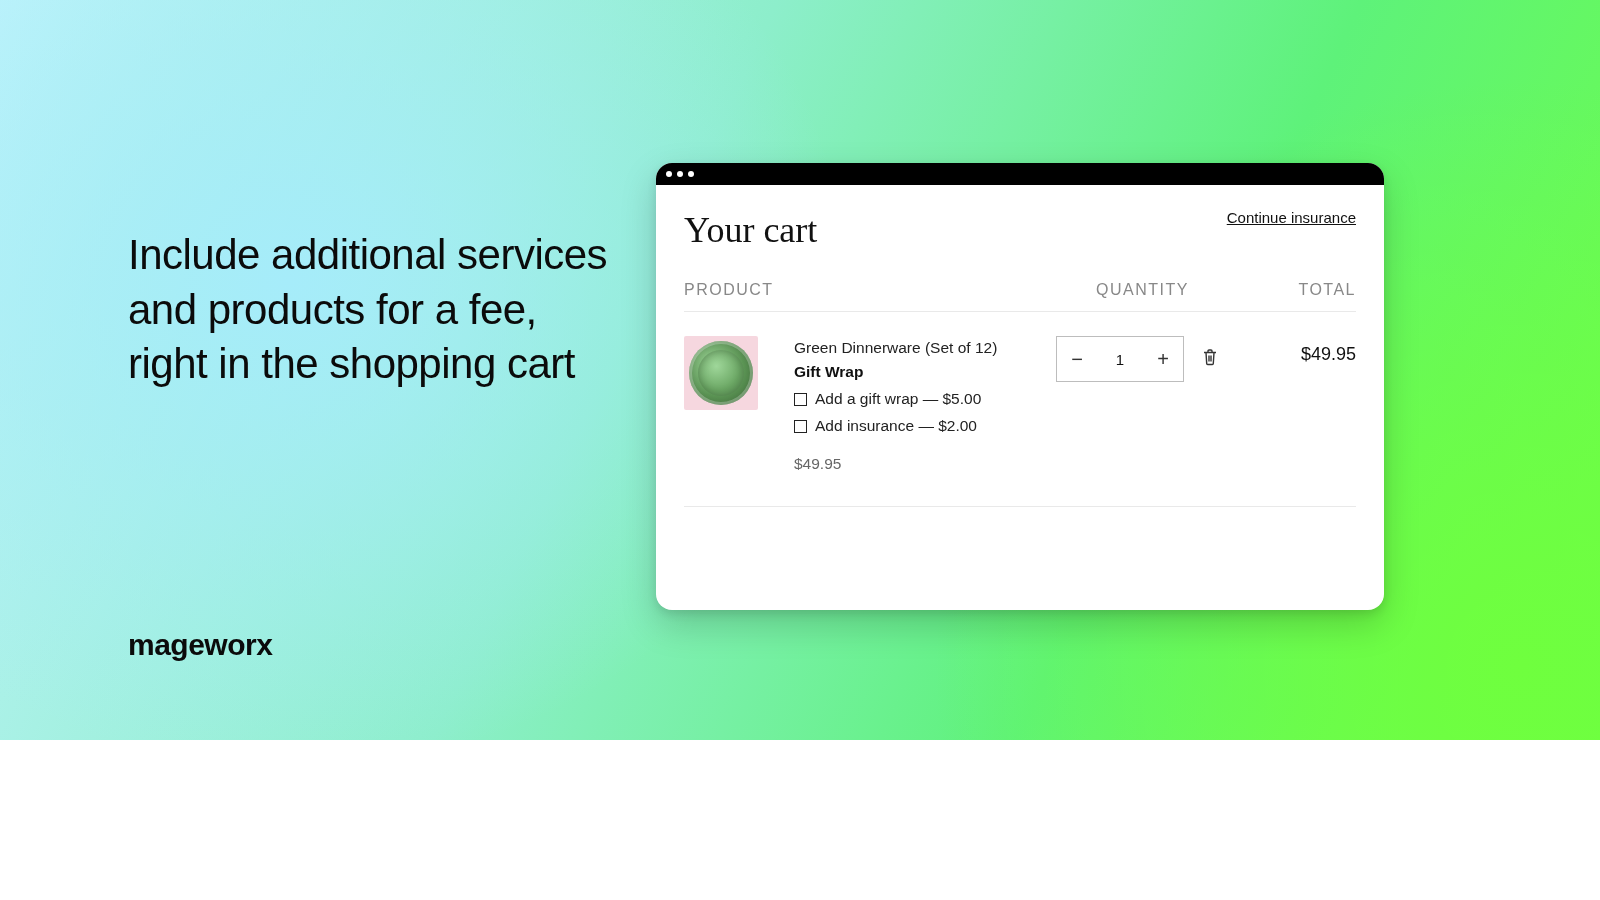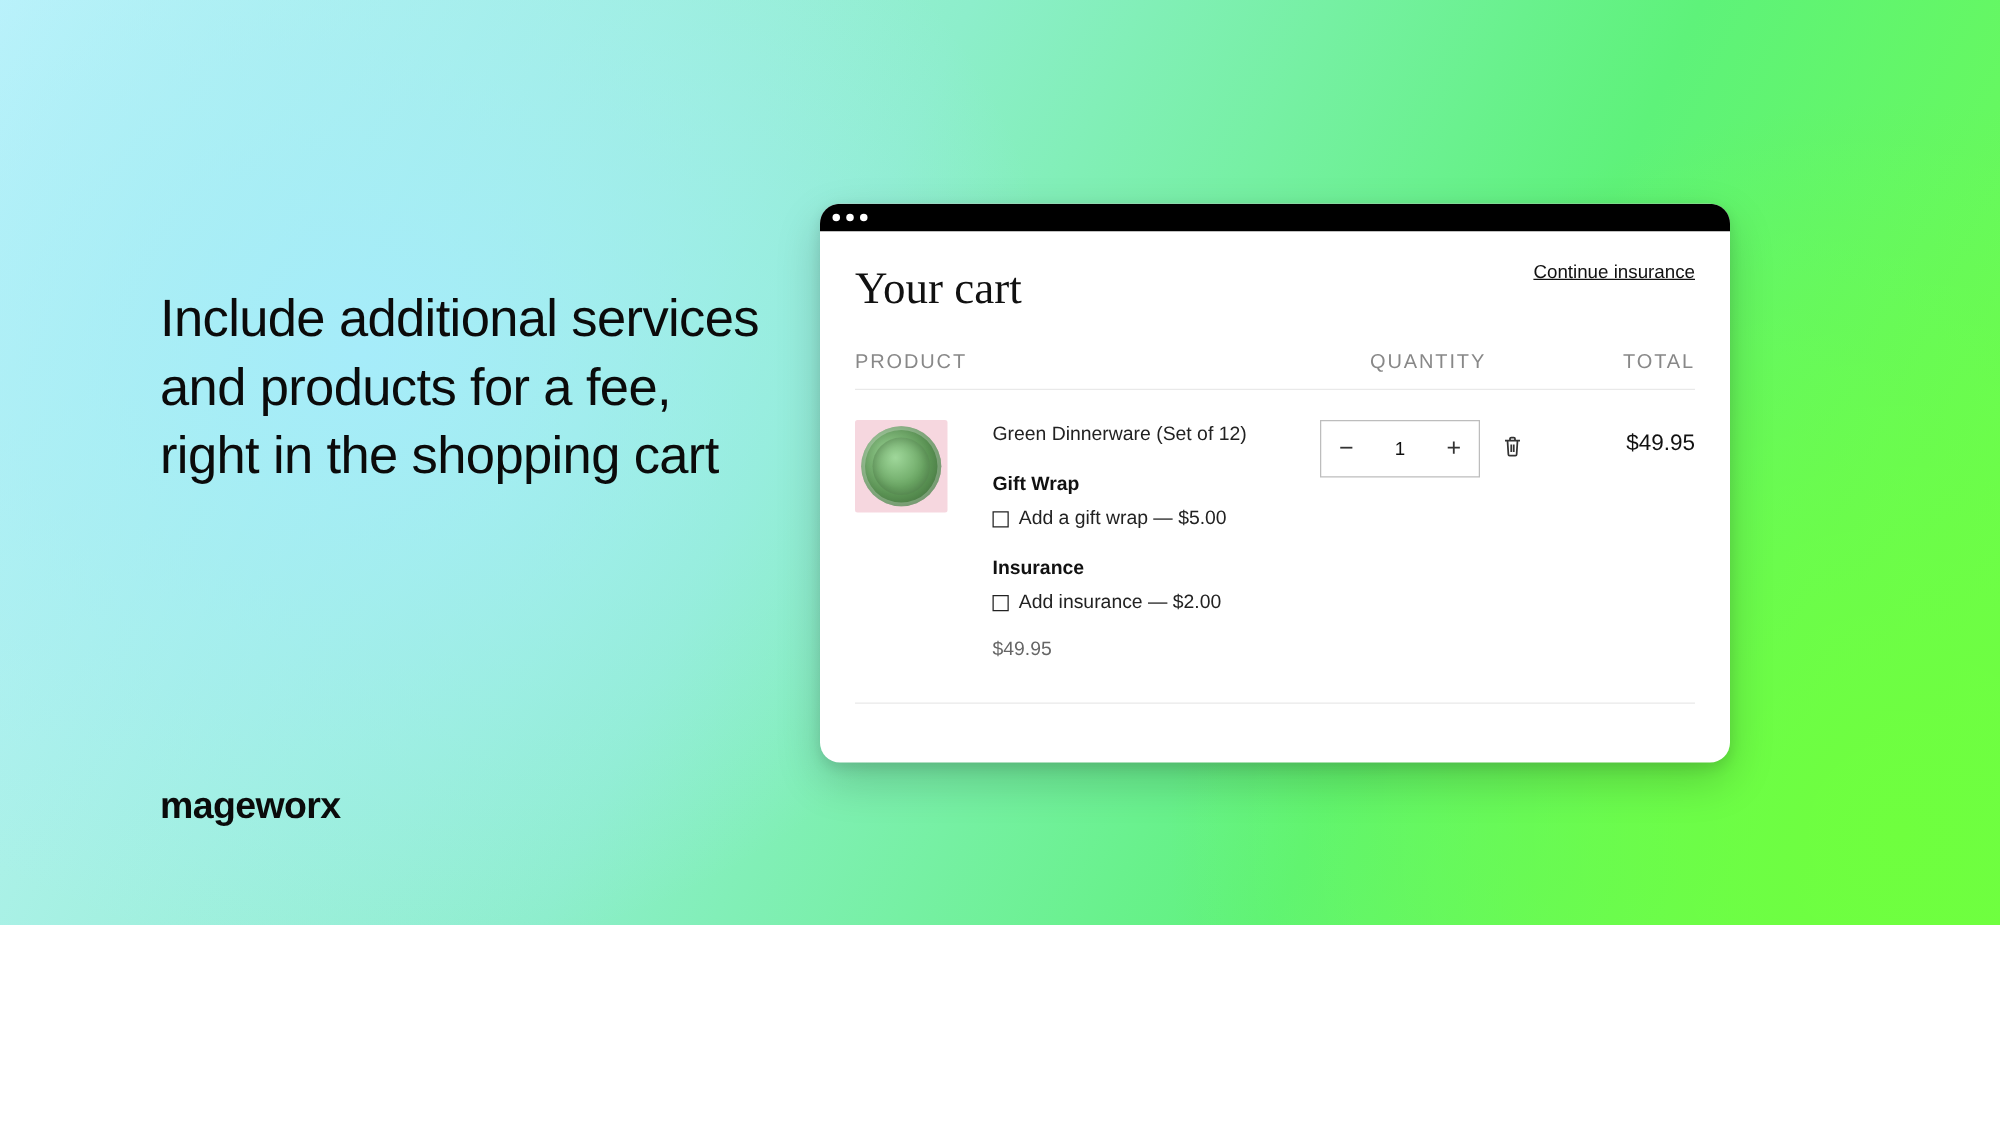--- a/index.html
+++ b/index.html
@@ -42,21 +42,21 @@
            background: linear-gradient(#f6d7df,#f6d7df); }
   .plate { position:absolute; left:50%; top:50%; width:64px; height:64px; transform:translate(-50%,-50%);
            border-radius:50%;
            background: radial-gradient(circle at 30% 30%, #8fc989 0%, #5f9a58 55%, #4a7d44 100%);
            box-shadow: inset 0 0 0 3px rgba(255,255,255,0.25), inset 0 0 14px rgba(0,0,0,0.25); }
   .plate::after{ content:""; position:absolute; inset:9px; border-radius:50%;
            background: radial-gradient(circle at 40% 35%, #9fd79a 0%, #6aa663 60%, #5a9154 100%);
            box-shadow: inset 0 0 10px rgba(0,0,0,0.25); }
   .info { flex:1; font-size:15.5px; line-height:1.55; }
   .pname { color:#222; }
-  .lbl { font-weight:700; margin-top:16px; }
+  .lbl { font-weight:700; margin-top:0; }
   .optline { display:flex; align-items:center; gap:8px; margin-top:3px; color:#222; }
   .chk { width:13px; height:13px; border:1.5px solid #222; display:inline-block; }
   .price { color:#666; margin-top:14px; }
   .qtycol { width:200px; display:flex; align-items:flex-start; gap:18px; padding-top:0; }
   .stepper { display:flex; border:1px solid #bdbdbd; height:46px; width:128px; align-items:center; justify-content:space-between; }
   .stepbtn { width:40px; height:100%; display:flex; align-items:center; justify-content:center; font-size:20px; color:#333; cursor:pointer; user-select:none; }
   .qty { font-size:15px; }
   .trash { margin-top:12px; cursor:pointer; color:#333; }
   .totcol { width:100px; text-align:right; font-size:18px; padding-top:8px; }
   .rule2 { height:1px; background:#e9e9e9; margin-top:2px; }
@@ -99,21 +99,20 @@
 
         <div class="info">
           <div class="pname">Green Dinnerware (Set of 12)</div>
 
           <div class="lbl">Gift Wrap</div>
           <div class="optline">
             <span class="chk"></span>
             <span>Add a gift wrap — $5.00</span>
           </div>
 
-          <div class="lbl">Insurance</div>
           <div class="optline">
             <span class="chk"></span>
             <span>Add insurance — $2.00</span>
           </div>
 
           <div class="price">$49.95</div>
         </div>
 
         <div class="qtycol">
           <div class="stepper">

